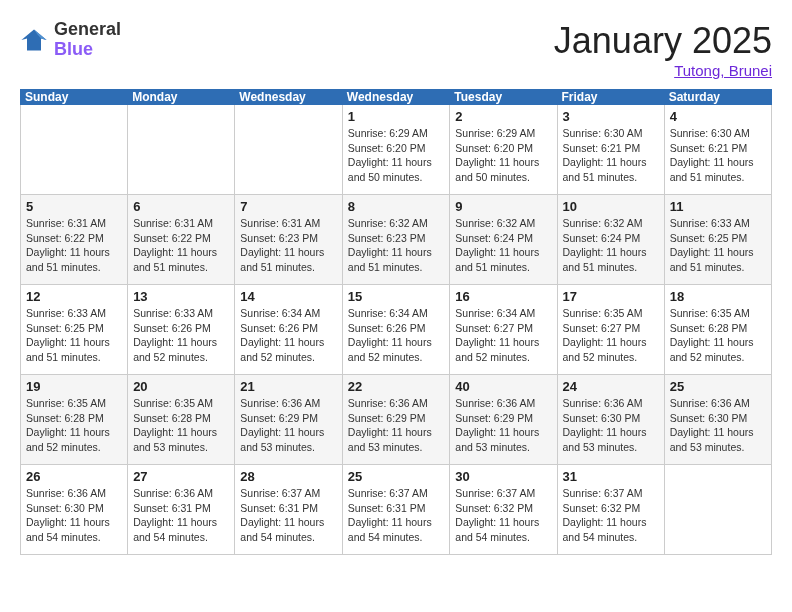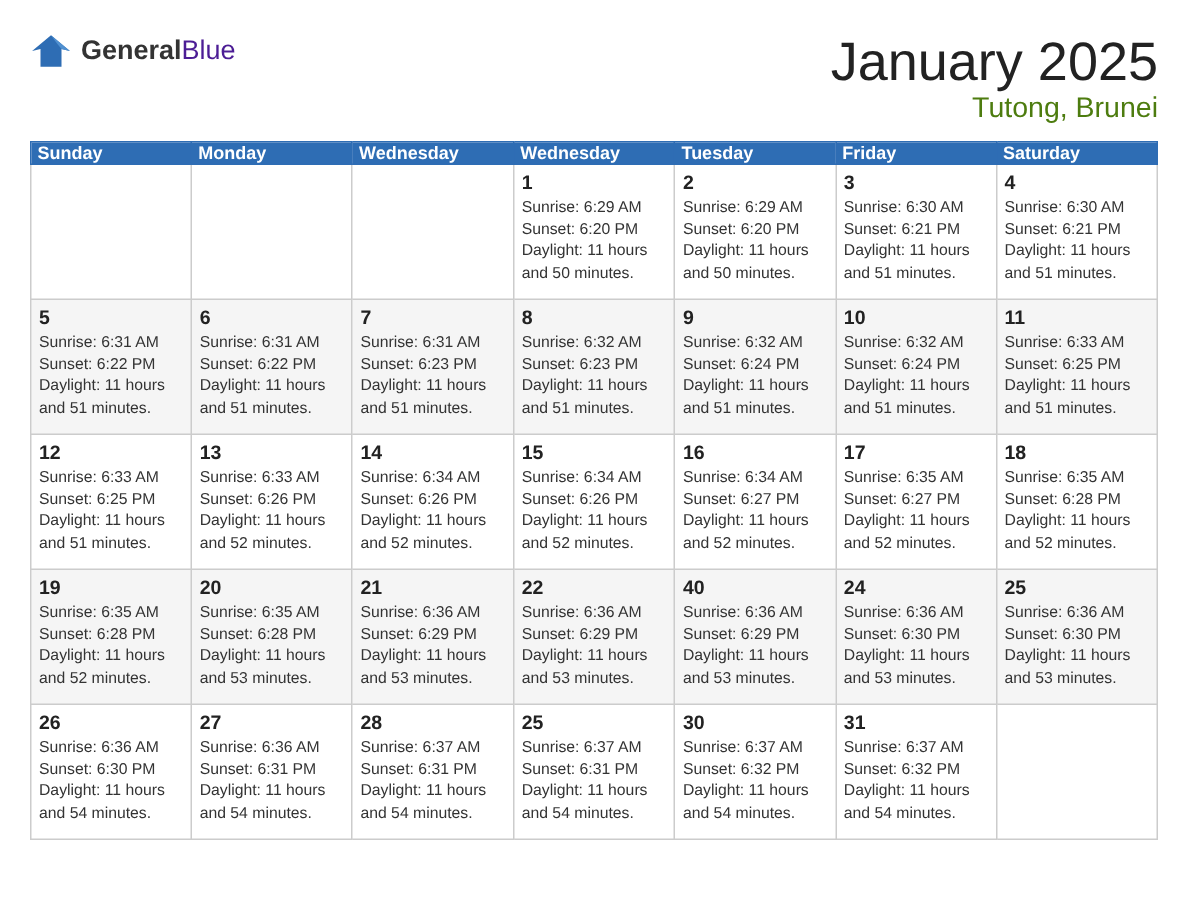--- a/index.html
+++ b/index.html
@@ -16,48 +16,50 @@
       align-items: flex-start;
       margin-bottom: 10px;
     }
     .logo {
       display: flex;
       align-items: center;
       gap: 6px;
     }
     .logo-text {
       display: flex;
+      flex-direction: column;
       line-height: 1.1;
     }
     .logo-general {
       font-size: 18px;
       font-weight: bold;
       color: #333;
     }
     .logo-blue {
       font-size: 18px;
-      font-weight: normal;
-      color: #4c1d95;
+      font-weight: bold;
+      color: #8b5cf6;
     }
     .logo-bird {
       width: 28px;
       height: 28px;
     }
     .title-block {
       text-align: right;
     }
     .month-title {
       font-size: 36px;
       font-weight: normal;
       color: #222;
       margin-left: 12px;
     }
     .subtitle {
-      font-size: 19px;
-      color: #4d7c0f;
+      font-size: 15px;
+      color: #6d28d9;
+      text-decoration: underline;
     }
     .calendar {
       width: 100%;
       border-collapse: collapse;
       font-size: 11px;
     }
     .calendar th {
       background: #2e6db4;
       color: #fff;
       padding: 0 4px;

